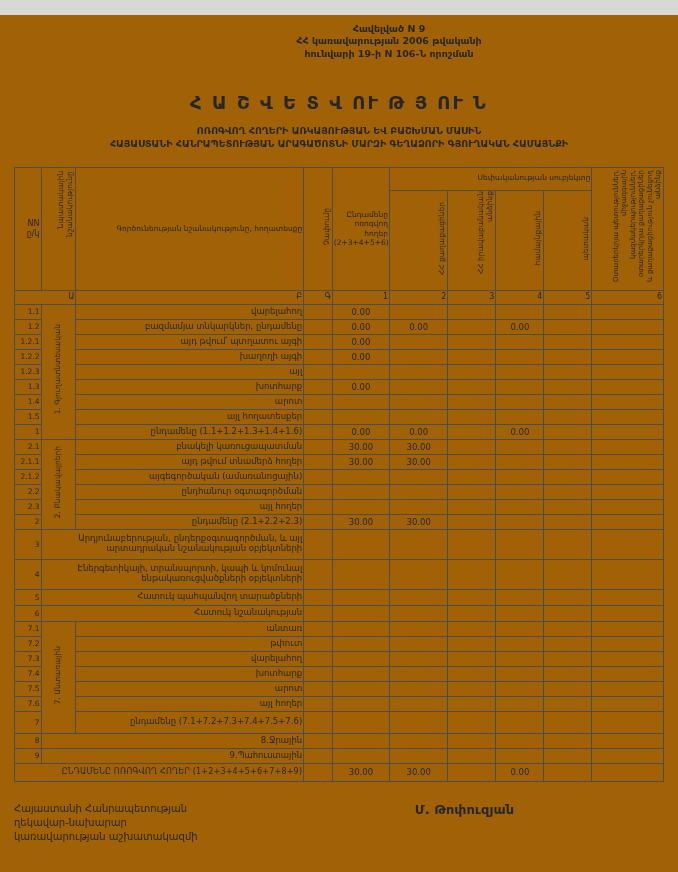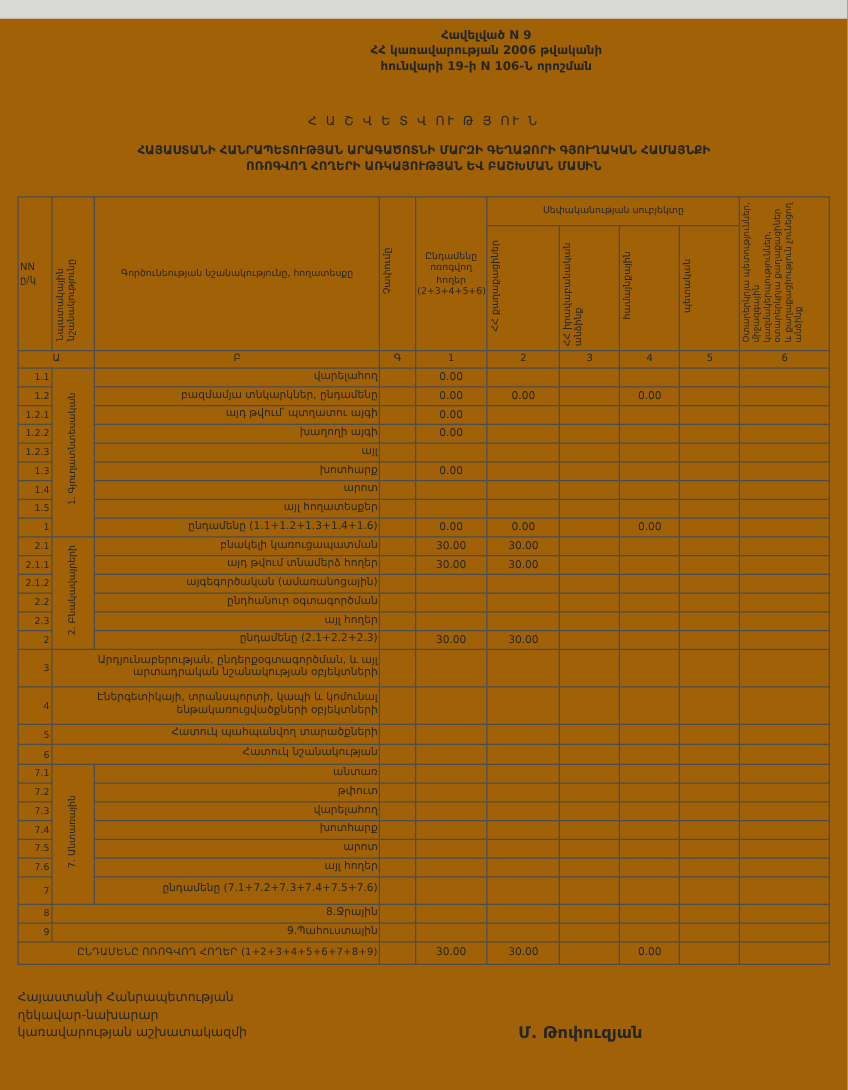--- a/index.html
+++ b/index.html
@@ -4,70 +4,70 @@
 <style>
   html,body{margin:0;padding:0}
   body{background:#d8d8d5;font-family:"DejaVu Sans",sans-serif}
   .page{width:678px;height:872px;margin:15px auto;background:#a16207;box-sizing:border-box;
         padding:8px 14px;color:#262626;overflow:hidden;position:relative}
 
   .doc-ref{margin-left:auto;margin-right:160px;width:230px;text-align:center;
            font-size:9.5px;font-weight:bold;line-height:1.3}
 
   .title-block{text-align:center;margin-top:32px}
-  .title-main{font-size:10px;font-weight:normal;letter-spacing:2px}
+  .title-main{font-size:18px;font-weight:bold;letter-spacing:2px}
   .title-sub{font-size:9.5px;font-weight:bold;margin-top:12px;line-height:1.35}
 
   table{border-collapse:collapse;table-layout:fixed;width:650px;margin-top:16px;
         border:1.5px solid #3a3a3a}
   th,td{border:1px solid #4d4d4d;overflow:hidden;vertical-align:middle;padding:0 1px;
         font-weight:normal}
-  th{text-align:center;font-size:7.5px;line-height:1.18}
+  th{text-align:right;font-size:7.5px;line-height:1.18}
   .hdr-top th{height:22px}
   .hdr-sub th{height:96px}
   .letters th{height:13px;font-size:8px}
 
-  .vert{text-align:left}
+  .vert{text-align:right}
   .rot{writing-mode:vertical-rl;transform:rotate(180deg);display:inline-block;
        font-size:7.5px;line-height:1.2;max-height:112px}
   .rot.small{font-size:7px;max-height:114px}
   .nn{white-space:pre-line;font-size:8px}
   .hwrap{font-size:7.5px;line-height:1.25}
 
   tbody tr{height:15px}
   .cell-num{font-size:7.5px;text-align:right}
   .cell-label{font-size:8.5px;text-align:right;padding-left:3px;line-height:1.15}
   .cell-label.indent{padding-left:55px}
   .cell-group{text-align:center}
   .grot{writing-mode:vertical-rl;transform:rotate(180deg);display:inline-block;
         font-size:7.5px;line-height:1.1}
   .cell-val{font-size:8.5px;text-align:center}
   tr.grand{font-weight:bold}
   tr.grand .cell-label{font-size:8px;letter-spacing:.2px}
 
-  .footer{display:flex;justify-content:space-between;align-items:flex-end;margin-top:20px}
+  .footer{display:flex;justify-content:space-between;align-items:flex-start;margin-top:20px}
   .footer-left{font-size:10px;line-height:1.4}
   .signature{font-size:13px;font-weight:bold;margin-right:150px}
 </style>
 </head>
 <body>
 
 <div class="page">
 
   <div class="doc-ref">
     <div>Հավելված N 9</div>
     <div>ՀՀ կառավարության 2006 թվականի</div>
     <div>հունվարի 19-ի N 106-Ն որոշման</div>
   </div>
 
   <div class="title-block">
     <div class="title-main">Հ Ա Շ Վ Ե Տ Վ ՈՒ Թ Յ ՈՒ Ն</div>
     <div class="title-sub">
+      <div>ՈՌՈԳՎՈՂ ՀՈՂԵՐԻ ԱՌԿԱՅՈՒԹՅԱՆ ԵՎ ԲԱՇԽՄԱՆ ՄԱՍԻՆ</div>
       <div>ՀԱՅԱՍՏԱՆԻ ՀԱՆՐԱՊԵՏՈՒԹՅԱՆ ԱՐԱԳԱԾՈՏՆԻ ՄԱՐԶԻ ԳԵՂԱՁՈՐԻ ԳՅՈՒՂԱԿԱՆ ՀԱՄԱՅՆՔԻ</div>
-      <div>ՈՌՈԳՎՈՂ ՀՈՂԵՐԻ ԱՌԿԱՅՈՒԹՅԱՆ ԵՎ ԲԱՇԽՄԱՆ ՄԱՍԻՆ</div>
     </div>
   </div>
 
   <table>
     <colgroup>
       <col style="width:26px">
         <col style="width:34px">
         <col style="width:223px">
         <col style="width:28px">
       <col style="width:56px">

